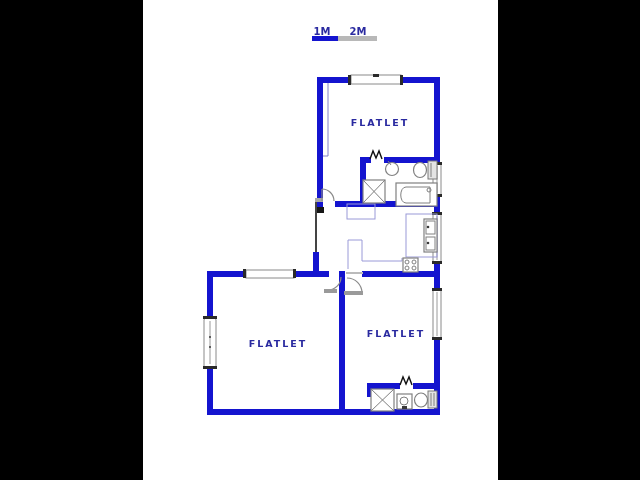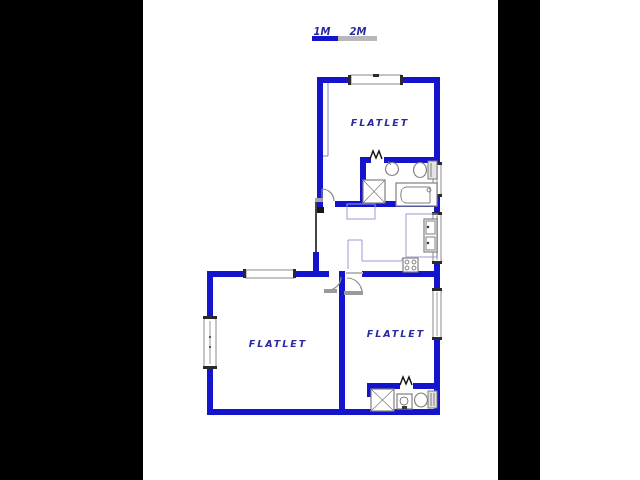--- a/index.html
+++ b/index.html
@@ -1,16 +1,16 @@
 <!DOCTYPE html>
 <html style="--wall: #1414cf; --label_text: #2a2aa0; --counter_line: #9a9ad8; --fixture_outline: #808080; --letterbox: #000000; --scale_gray: #b8b8b8; --background: #ffffff;"><head>
 <meta charset="utf-8">
 <style>
   html,body{margin:0;padding:0;background:#ffffff;}
-  .page{position:relative;width:540px;height:480px;background:var(--background,#ffffff);overflow:hidden;font-style:italic;}
+  .page{position:relative;width:640px;height:480px;background:var(--background,#ffffff);overflow:hidden;}
   svg{display:block}
   .pillar{fill:var(--letterbox,#000000);}
   .wall{fill:var(--wall,#1414cf);}
   .cap{fill:#161616;}
   .win{fill:#ffffff;stroke:#8a8a8a;stroke-width:1;}
   .wincap{fill:#2a2a2a;}
   .winline{stroke:#9a9a9a;stroke-width:1;fill:none;}
   .fx{fill:#ffffff;stroke:var(--fixture_outline,#808080);stroke-width:1.2;}
   .fxline{fill:none;stroke:var(--fixture_outline,#808080);stroke-width:1;}
   .fxfill{fill:#e4e4e4;stroke:#7a7a7a;stroke-width:1;}

